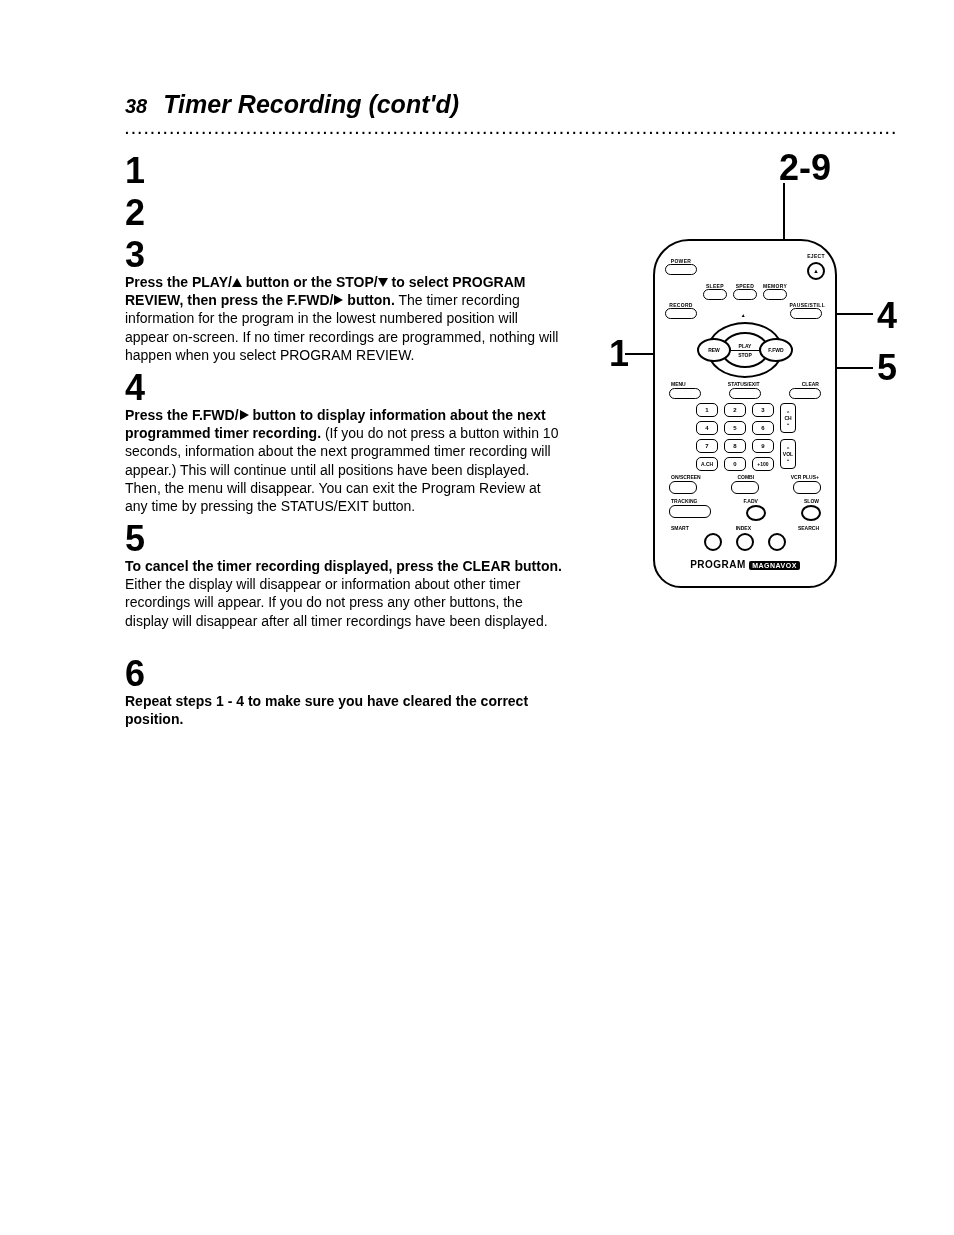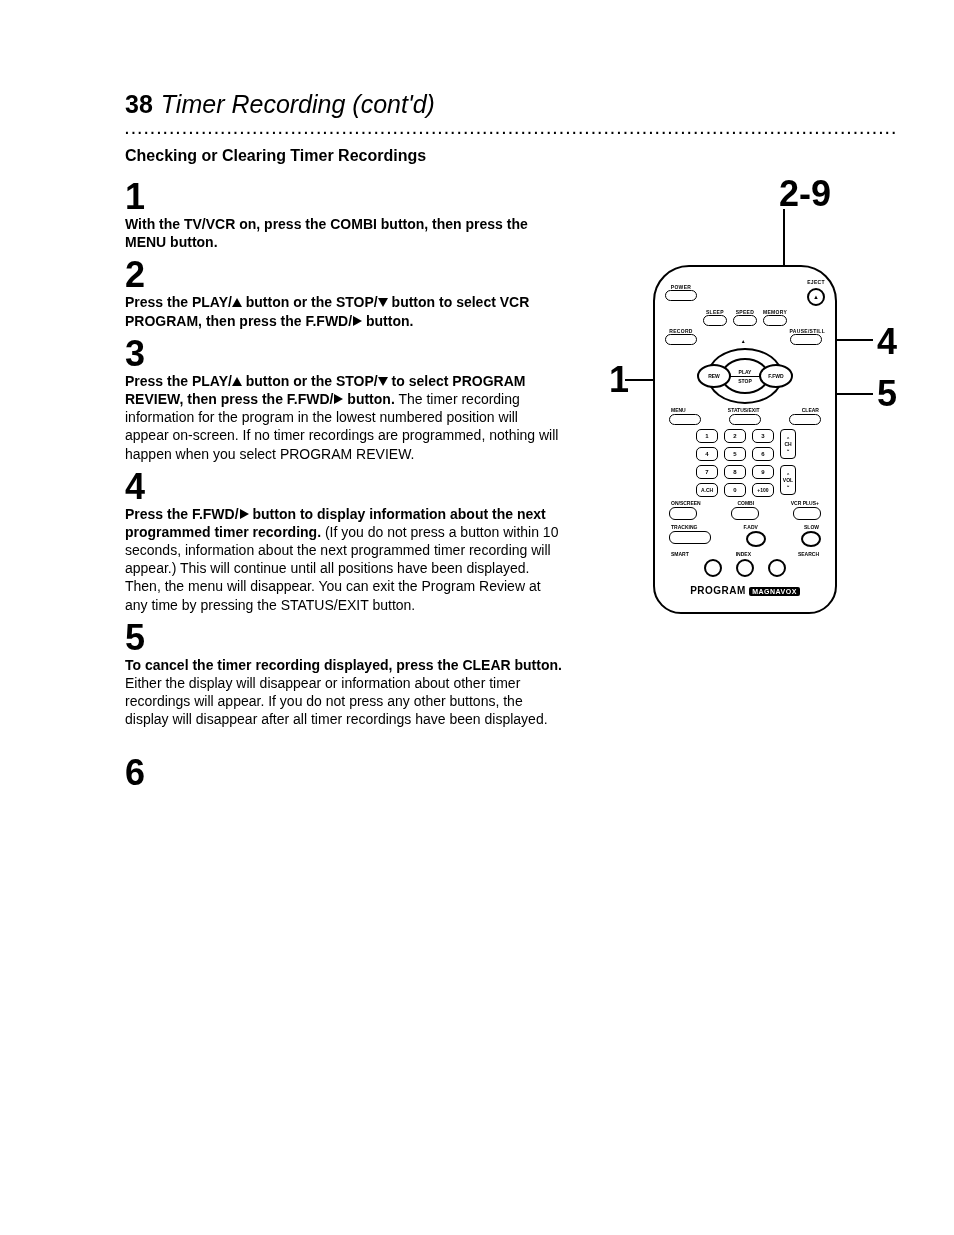--- a/index.html
+++ b/index.html
@@ -14,25 +14,26 @@
     padding: 90px 60px 60px 125px;
     position: relative;
   }
   .title-row {
     display: flex;
     align-items: baseline;
     margin-bottom: 2px;
   }
   .page-number {
     font-weight: bold;
-    font-size: 25px;
-    margin-right: 8px;
+    font-style: italic;
+    font-size: 20px;
+    margin-right: 16px;
   }
   .page-title {
-    font-weight: normal;
+    font-weight: bold;
     font-style: italic;
     font-size: 25px;
   }
   .dots {
     font-size: 14px;
     letter-spacing: 2.5px;
     white-space: nowrap;
     overflow: hidden;
     width: 770px;
     margin-bottom: 10px;
@@ -136,51 +137,47 @@
 </style>
 </head>
 <body>
 
 <div class="page">
   <div class="title-row">
     <span class="page-number">38</span>
     <span class="page-title">Timer Recording (cont'd)</span>
   </div>
   <div class="dots">..................................................................................................................................</div>
-  <div class="subtitle">Checking or Clearing Timer Recordings</div>
 
   <div class="columns">
     <div class="left">
 
       <div class="step-num">1</div>
-      <div class="step-text">
-        <b>With the TV/VCR on, press the COMBI button, then press the MENU button.</b>
-      </div>
 
       <div class="step-num">2</div>
-      <div class="step-text">
-        <b><span>Press the PLAY/</span><span class="tri-up"></span><span> button or the STOP/</span><span class="tri-down"></span><span> button to select VCR PROGRAM, then press the F.FWD/</span><span class="tri-right"></span><span> button.</span></b>
-      </div>
 
       <div class="step-num">3</div>
       <div class="step-text">
         <b><span>Press the PLAY/</span><span class="tri-up"></span><span> button or the STOP/</span><span class="tri-down"></span><span> to select PROGRAM REVIEW, then press the F.FWD/</span><span class="tri-right"></span><span> button.</span></b><span> The timer recording information for the program in the lowest numbered position will appear on-screen. If no timer recordings are programmed, nothing will happen when you select PROGRAM REVIEW.</span>
       </div>
 
       <div class="step-num">4</div>
       <div class="step-text">
         <b><span>Press the F.FWD/</span><span class="tri-right"></span><span> button to display information about the next programmed timer recording.</span></b><span> (If you do not press a button within 10 seconds, information about the next programmed timer recording will appear.) This will continue until all positions have been displayed. Then, the menu will disappear. You can exit the Program Review at any time by pressing the STATUS/EXIT button.</span>
       </div>
 
       <div class="step-num">5</div>
       <div class="step-text">
         <b>To cancel the timer recording displayed, press the CLEAR button.</b><span> Either the display will disappear or information about other timer recordings will appear. If you do not press any other buttons, the display will disappear after all timer recordings have been displayed.</span>
       </div>
 
       <div class="step-num" style="margin-top:26px">6</div>
+      <div class="step-text">
+        <b>Repeat steps 1 - 4 to make sure you have cleared the correct position.</b>
+      </div>
     </div>
 
     <div class="right">
       <div class="callout" style="top:0; right:60px;">2-9</div>
       <div class="callout-line" style="top:36px; right:106px; width:2px; height:74px;"></div>
 
       <div class="callout" style="top:148px; right:-6px;">4</div>
       <div class="callout-line" style="top:166px; right:18px; width:52px; height:2px;"></div>
 
       <div class="callout" style="top:200px; right:-6px;">5</div>

